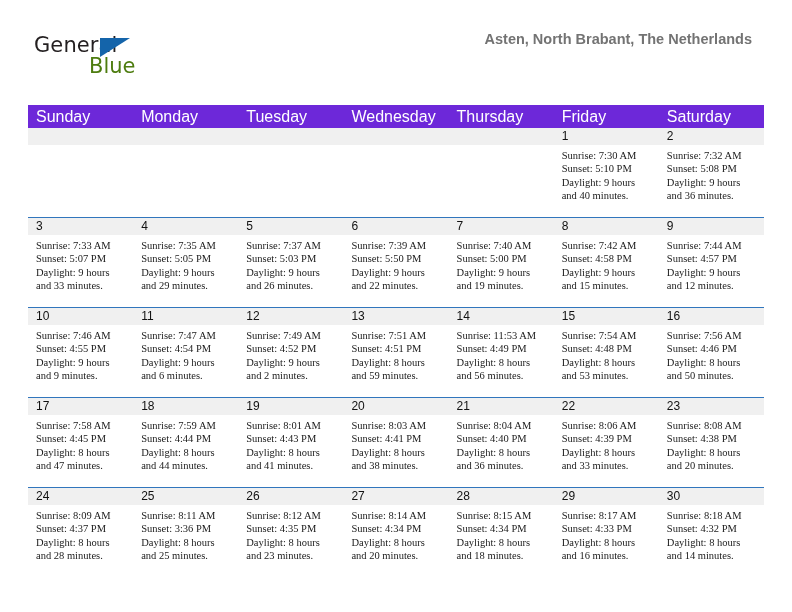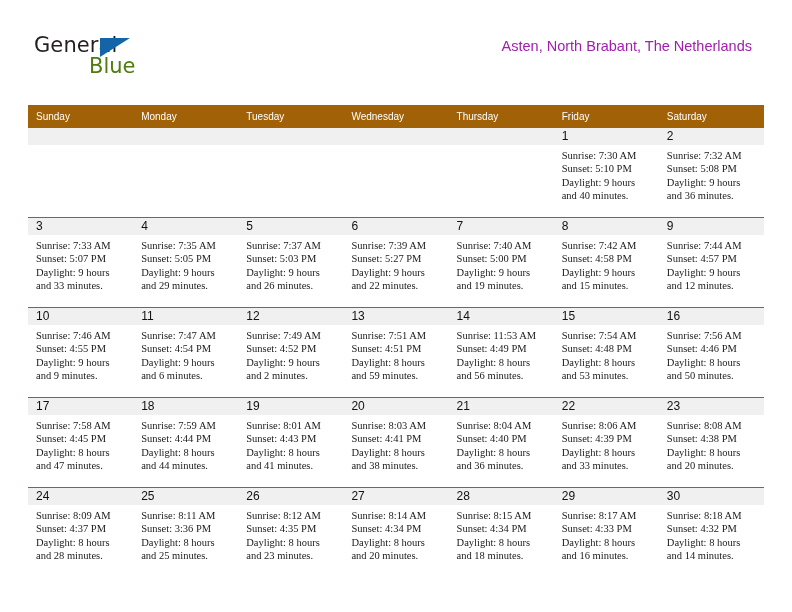--- a/index.html
+++ b/index.html
@@ -77,43 +77,42 @@
   }
   .cal-title {
     font-size: 27px;
     font-weight: 400;
     color: #2b2b2b;
     line-height: 32px;
     white-space: nowrap;
     font-family: "Liberation Sans", sans-serif;
   }
   .cal-subtitle {
-    margin-top: 7px;
     font-size: 14.5px;
-    font-weight: 400;
-    color: #a21caf;
+    font-weight: 700;
+    color: #737373;
     line-height: 18px;
     white-space: nowrap;
     font-family: "Liberation Sans", sans-serif;
   }
 
   
   .calendar {
     position: absolute;
     left: 28px;
     top: 105px;
     width: 736px;
     border-collapse: collapse;
     table-layout: fixed;
   }
 
   .calendar th {
-    background: #a16207;
+    background: #6d28d9;
     color: #ffffff;
-    font-size: 10px;
+    font-size: 16px;
     font-weight: 400;
     text-align: left;
     padding: 5px 0 5px 8px;
     height: 11px;
     line-height: 13px;
     border: 0;
     font-family: "Liberation Sans", sans-serif;
   }
 
   .calendar td {
@@ -301,21 +300,21 @@
                 <div>Daylight: 9 hours</div>
                 <div>and 26 minutes.</div>
               </div>
             </div>
           </td>
           <td>
             <div class="cell-inner">
               <div class="daynum">6</div>
               <div class="events">
                 <div>Sunrise: 7:39 AM</div>
-                <div>Sunset: 5:27 PM</div>
+                <div>Sunset: 5:50 PM</div>
                 <div>Daylight: 9 hours</div>
                 <div>and 22 minutes.</div>
               </div>
             </div>
           </td>
           <td>
             <div class="cell-inner">
               <div class="daynum">7</div>
               <div class="events">
                 <div>Sunrise: 7:40 AM</div>

